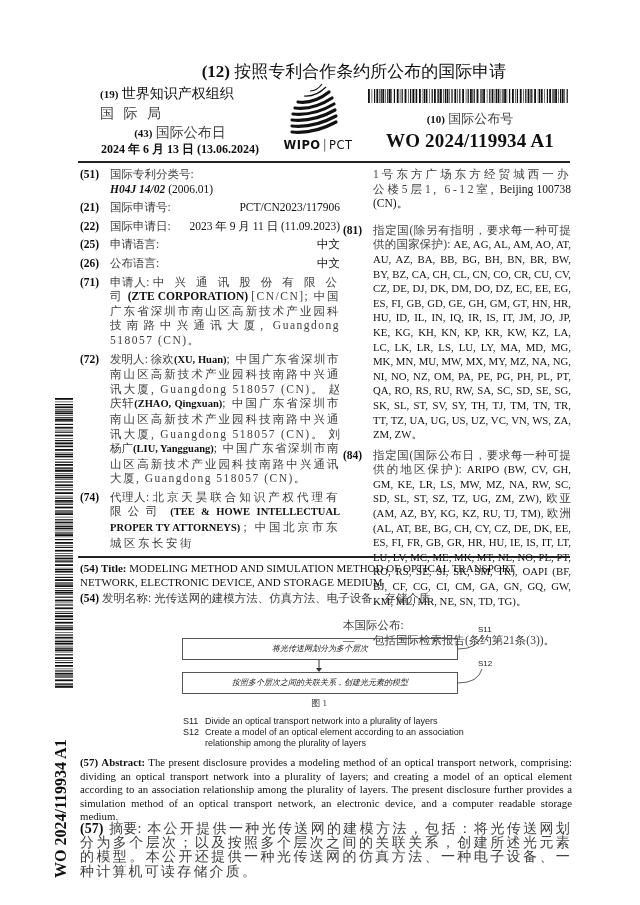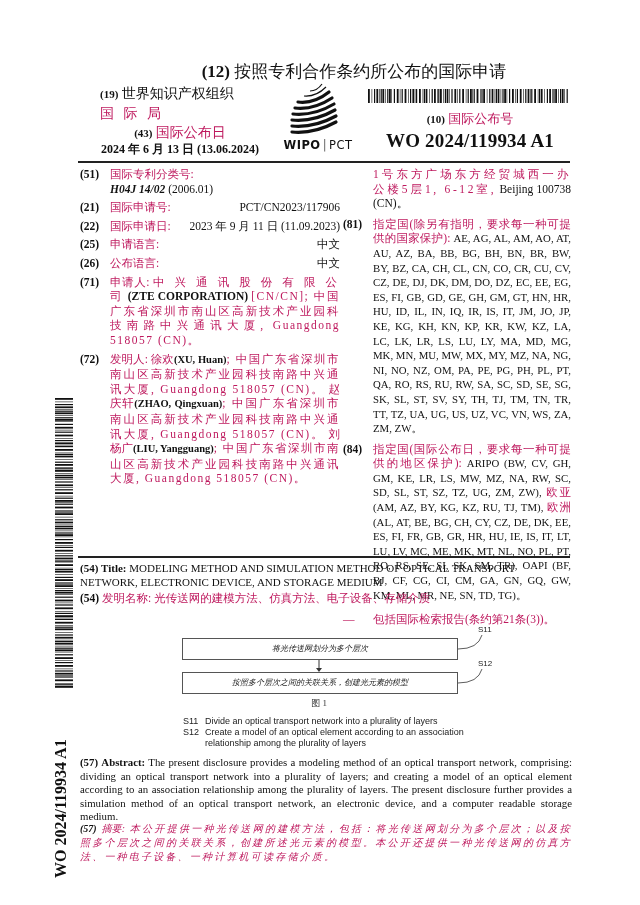--- a/index.html
+++ b/index.html
@@ -1,21 +1,21 @@
 <!DOCTYPE html>
 <html><head>
 <meta charset="utf-8">
 <style>
   html, body { margin: 0; padding: 0; background: #ffffff; }
   body { width: 640px; height: 905px; position: relative; overflow: hidden;
     font-family: "Liberation Serif", "DejaVu Serif", serif; color: #111; }
   .abs { position: absolute; }
   .b { font-weight: bold; }
   .i { font-style: italic; }
-  .cn { color: #be185d; }
+  .cn { color: #404040; }
   .title12 { left: 0; width: 640px; top: 60px; text-align: center; font-size: 17px; margin-left: 34px; }
   .org { left: 100px; top: 84px; width: 160px; text-align: left; font-size: 14px; line-height: 19px; }
   .pubdate { left: 70px; top: 125px; width: 220px; text-align: center; font-size: 13px; line-height: 16px; }
   .pubno { left: 370px; top: 110px; width: 200px; text-align: center; font-size: 13px; }
   .pubno .big { font-size: 19px; font-weight: bold; display: block; margin-top: 2px; letter-spacing: 0.2px; }
   .wipo-logo { left: 284px; top: 80px; width: 62px; height: 60px; }
   .wipo-text { left: 268px; top: 138px; width: 100px; text-align: center;
     font-family: "DejaVu Sans", sans-serif; font-size: 11.5px; font-weight: bold; letter-spacing: 0.5px; }
   .wipo-text .pct { font-weight: normal; margin-top: 12px; }
   .barcode-top { left: 368px; top: 89px; width: 200px; height: 14px; }
@@ -34,21 +34,21 @@
   .title54cn { left: 80px; top: 591px; width: 492px; font-size: 11.5px; }
   .fig { left: 182px; top: 625px; width: 320px; height: 120px; }
   .fig .box { position: absolute; left: 0; width: 274px; height: 20px; border: 1px solid #555;
     font-size: 8px; text-align: center; line-height: 20px; color: #222; font-style: italic; }
   .fig .lbl { position: absolute; font-family: "Liberation Sans", sans-serif; font-size: 8px; color: #222; }
   .figcap { left: 182px; top: 697px; width: 274px; text-align: center; font-size: 9px; color: #333; }
   .legend { left: 183px; top: 716px; width: 320px; font-family: "Liberation Sans", sans-serif; font-size: 9px; line-height: 11px; color: #222; }
   .legend .li { position: relative; padding-left: 22px; }
   .legend .li .k { position: absolute; left: 0; }
   .abstract { left: 80px; top: 756px; width: 492px; font-size: 10.8px; line-height: 13.5px; text-align: justify; }
-  .abstract-cn { left: 80px; top: 822px; width: 492px; font-size: 10px; line-height: 14.2px; text-align: justify; letter-spacing: 2.2px; font-style: italic; }
+  .abstract-cn { left: 80px; top: 822px; width: 492px; font-size: 14px; line-height: 14.2px; text-align: justify; letter-spacing: 2.2px; }
 </style>
 </head>
 <body>
 
 <div class="abs title12">
   <span class="b">(12)</span>
   <span>按照专利合作条约所公布的国际申请</span>
 </div>
 
 <div class="abs org">
@@ -336,43 +336,51 @@
     <span class="b">(ZTE CORPORATION)</span>
     <span class="cn" style="letter-spacing:1.5px">[CN/CN]; 中国广东省深圳市南山区高新技术产业园科技南路中兴通讯大厦, Guangdong 518057 (CN)。</span>
   </div>
   <div class="f just">
     <span class="n">(72)</span>
     <span class="cn">发明人:</span>
     <span><span class="cn">徐欢</span><span class="b" style="font-size:10.5px">(XU, Huan)</span><span class="cn" style="letter-spacing:1.5px">; 中国广东省深圳市南山区高新技术产业园科技南路中兴通讯大厦, Guangdong 518057 (CN)。</span></span>
     <span><span class="cn">赵庆轩</span><span class="b" style="font-size:10.5px">(ZHAO, Qingxuan)</span><span class="cn" style="letter-spacing:1.5px">; 中国广东省深圳市南山区高新技术产业园科技南路中兴通讯大厦, Guangdong 518057 (CN)。</span></span>
     <span><span class="cn">刘杨广</span><span class="b" style="font-size:10.5px">(LIU, Yangguang)</span><span class="cn" style="letter-spacing:1.5px">; 中国广东省深圳市南山区高新技术产业园科技南路中兴通讯大厦, Guangdong 518057 (CN)。</span></span>
   </div>
+  <div class="f just">
+    <span class="n">(74)</span>
+    <span class="cn">代理人:</span>
+    <span class="cn" style="letter-spacing:2.5px">北京天昊联合知识产权代理有限公司</span>
+    <span class="b" style="font-size:10.5px">(TEE &amp; HOWE INTELLECTUAL PROPER TY ATTORNEYS)</span>
+    <span class="cn" style="letter-spacing:2.5px">; 中国北京市东城区东长安街</span>
+  </div>
 </div>
 
 <div class="abs col rightcol">
-  <div class="f just" style="margin-bottom:6px">
+  <div class="f just" style="margin-bottom:12px">
     <span class="cn" style="letter-spacing:2.6px">1号东方广场东方经贸城西一办公楼5层1, 6-12室,</span>
     <span>Beijing 100738 (CN)。</span>
   </div>
   <div class="f just" style="margin-bottom:6px">
     <span class="n">(81)</span>
     <span class="cn">指定国(除另有指明，要求每一种可提供的国家保护):</span>
     <span style="font-size:10.8px">AE, AG, AL, AM, AO, AT, AU, AZ, BA, BB, BG, BH, BN, BR, BW, BY, BZ, CA, CH, CL, CN, CO, CR, CU, CV, CZ, DE, DJ, DK, DM, DO, DZ, EC, EE, EG, ES, FI, GB, GD, GE, GH, GM, GT, HN, HR, HU, ID, IL, IN, IQ, IR, IS, IT, JM, JO, JP, KE, KG, KH, KN, KP, KR, KW, KZ, LA, LC, LK, LR, LS, LU, LY, MA, MD, MG, MK, MN, MU, MW, MX, MY, MZ, NA, NG, NI, NO, NZ, OM, PA, PE, PG, PH, PL, PT, QA, RO, RS, RU, RW, SA, SC, SD, SE, SG, SK, SL, ST, SV, SY, TH, TJ, TM, TN, TR, TT, TZ, UA, UG, US, UZ, VC, VN, WS, ZA, ZM, ZW。</span>
   </div>
   <div class="f just" style="margin-bottom:10px">
     <span class="n">(84)</span>
     <span class="cn">指定国(国际公布日，要求每一种可提供的地区保护):</span>
     <span style="font-size:10.8px">ARIPO (BW, CV, GH, GM, KE, LR, LS, MW, MZ, NA, RW, SC, SD, SL, ST, SZ, TZ, UG, ZM, ZW),</span>
     <span class="cn">欧亚</span>
     <span style="font-size:10.8px">(AM, AZ, BY, KG, KZ, RU, TJ, TM),</span>
     <span class="cn">欧洲</span>
     <span style="font-size:10.8px">(AL, AT, BE, BG, CH, CY, CZ, DE, DK, EE, ES, FI, FR, GB, GR, HR, HU, IE, IS, IT, LT, LU, LV, MC, ME, MK, MT, NL, NO, PL, PT, RO, RS, SE, SI, SK, SM, TR),</span>
     <span style="font-size:10.8px">OAPI (BF, BJ, CF, CG, CI, CM, GA, GN, GQ, GW, KM, ML, MR, NE, SN, TD, TG)。</span>
   </div>
   <div>
+    <div class="cn">本国际公布:</div>
     <div style="position:relative;padding-left:30px">
       <span class="cn" style="position:absolute;left:0">—</span>
       <span class="cn">包括国际检索报告(条约第21条(3))。</span>
     </div>
   </div>
 </div>
 
 <div class="abs rule" style="top:556px"></div>
 
 <div class="abs title54">

